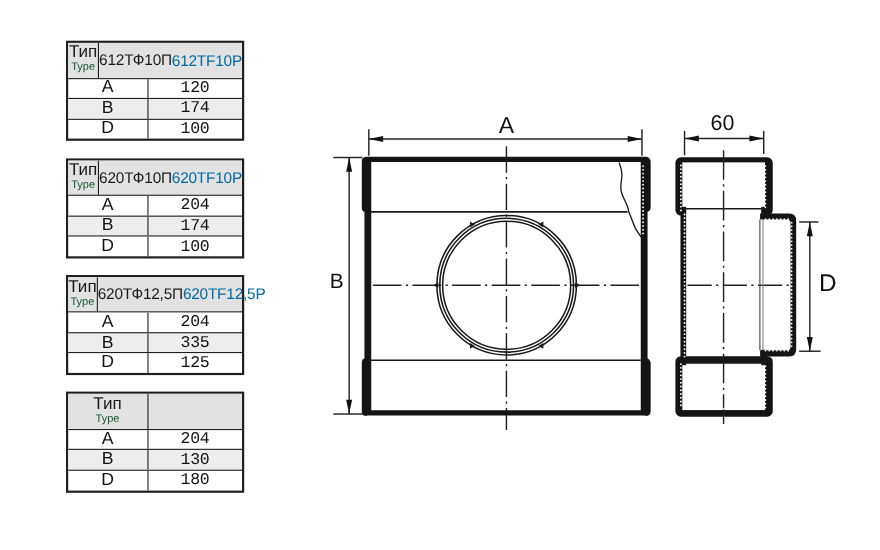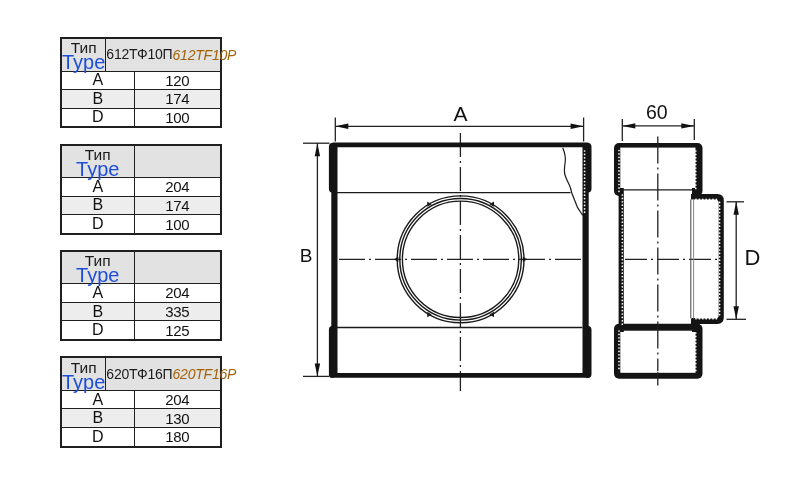--- a/index.html
+++ b/index.html
@@ -9,24 +9,24 @@
   .tbl .row{display:flex;border-top:1.6px solid #1f1f1f;}
   .tbl .hdr{border-top:none;background:#e2e2e2;height:31.5px;}
   .tbl .c1{width:71.5px;border-right:1.6px solid #1f1f1f;display:flex;flex-direction:column;
            align-items:center;justify-content:center;}
   .tbl .c2{flex:1;display:flex;flex-direction:row;align-items:center;justify-content:center;}
   .tbl .c1,.tbl .c2{transform:translateZ(0);}
   svg text{transform:translateZ(0);}
   .tbl .drow{height:17.6px;}
   .hdr .l1{font-size:15.5px;color:#1a1a1a;line-height:15px;letter-spacing:0;}
   .hdr .code{font-size:14px;color:#1a1a1a;line-height:15px;letter-spacing:-0.2px;}
-  .hdr .l2{font-size:20px;color:#1d4ed8;line-height:14px;}
-  .hdr .code2{font-size:14px;color:#a16207;line-height:14px;letter-spacing:-0.2px;font-style:italic;}
+  .hdr .l2{font-size:10px;color:#14532d;line-height:14px;}
+  .hdr .code2{font-size:14px;color:#0369a1;line-height:14px;letter-spacing:-0.2px;}
   .drow .c1{font-size:16px;color:#111;}
-  .drow .c2{font-size:15px;color:#111;letter-spacing:-0.3px;}
+  .drow .c2{font-size:15px;color:#111;letter-spacing:-0.3px;font-family:Liberation Mono, monospace;}
   .greyrow{background:#ededed;}
   svg{position:absolute;left:0;top:0;}
 </style>
 </head>
 <body>
 <div id="page">
 
 <div class="tbl" style="top:37px;">
   <div class="row hdr">
         <div class="c1">
@@ -51,20 +51,24 @@
         <div class="c2">100</div>
       </div>
 </div>
 
 <div class="tbl" style="top:143.6px;">
   <div class="row hdr">
         <div class="c1">
           <span class="l1">Тип</span>
           <span class="l2">Type</span>
         </div>
+    <div class="c2">
+          <span class="code">620ТФ10П</span>
+          <span class="code2">620TF10P</span>
+        </div>
       </div>
   <div class="row drow">
         <div class="c1">A</div>
         <div class="c2">204</div>
       </div>
   <div class="row drow greyrow">
         <div class="c1">B</div>
         <div class="c2">174</div>
       </div>
   <div class="row drow">
@@ -72,44 +76,44 @@
         <div class="c2">100</div>
       </div>
 </div>
 
 <div class="tbl" style="top:249.7px;">
   <div class="row hdr">
         <div class="c1">
           <span class="l1">Тип</span>
           <span class="l2">Type</span>
         </div>
+    <div class="c2">
+          <span class="code">620ТФ12,5П</span>
+          <span class="code2">620TF12,5P</span>
+        </div>
       </div>
   <div class="row drow">
         <div class="c1">A</div>
         <div class="c2">204</div>
       </div>
   <div class="row drow greyrow">
         <div class="c1">B</div>
         <div class="c2">335</div>
       </div>
   <div class="row drow">
         <div class="c1">D</div>
         <div class="c2">125</div>
       </div>
 </div>
 
 <div class="tbl" style="top:356.3px;">
   <div class="row hdr">
         <div class="c1">
           <span class="l1">Тип</span>
           <span class="l2">Type</span>
-        </div>
-    <div class="c2">
-          <span class="code">620ТФ16П</span>
-          <span class="code2">620TF16P</span>
         </div>
       </div>
   <div class="row drow">
         <div class="c1">A</div>
         <div class="c2">204</div>
       </div>
   <div class="row drow greyrow">
         <div class="c1">B</div>
         <div class="c2">130</div>
       </div>

